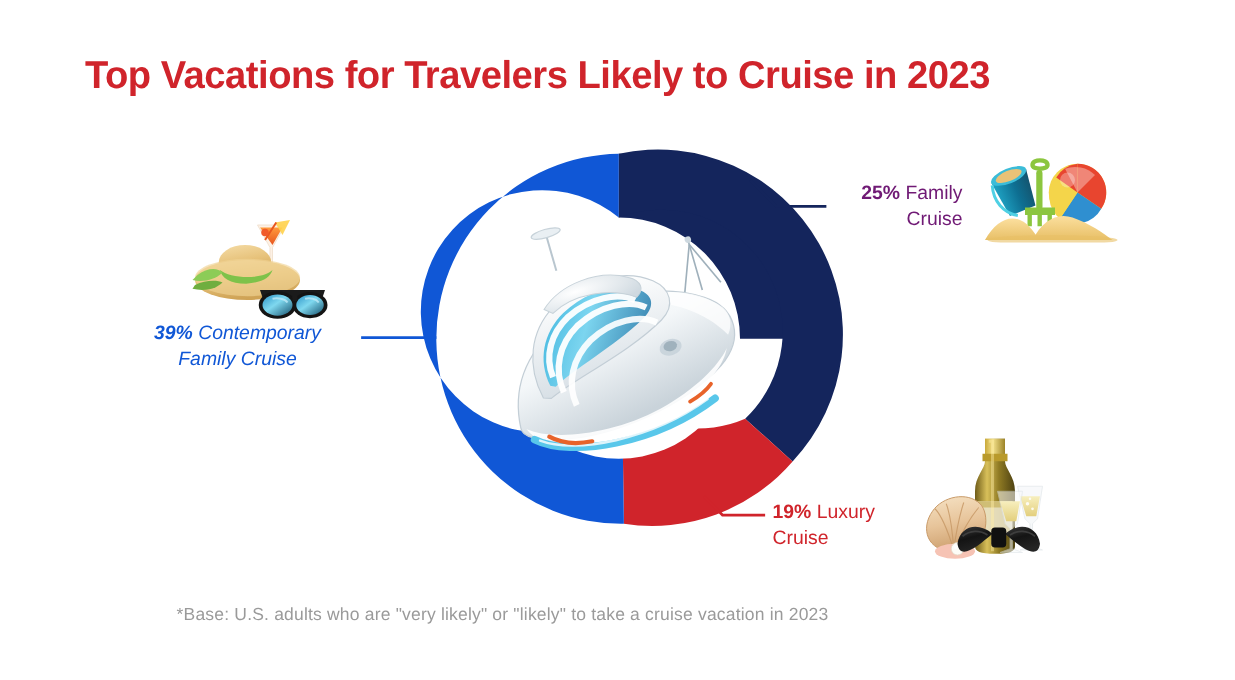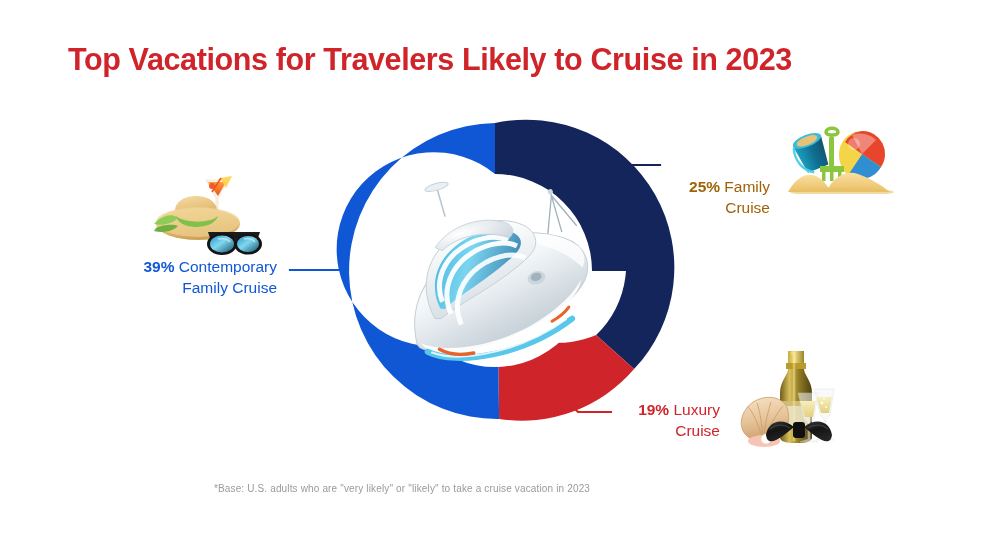--- a/index.html
+++ b/index.html
@@ -60,56 +60,55 @@
     font-weight: normal;
     white-space: nowrap;
   }
   .callout .pct {
     font-weight: bold;
   }
   #label-family {
     left: 666px;
     top: 144px;
     text-align: right;
-    color: #a16207;
+    color: #701a75;
     width: 104px;
-    margin-top: 32px;
   }
   #label-contemporary {
     left: 103px;
     top: 256px;
-    text-align: right;
+    text-align: center;
     color: #1057d6;
     width: 174px;
+    font-style: italic;
   }
   #label-luxury {
     left: 618px;
     top: 399px;
-    text-align: right;
     color: #d0242b;
     width: 102px;
   }
 
   
   .deco {
     position: absolute;
     pointer-events: none;
   }
   #deco-hat   { left: 148px; top: 176px; width: 118px; height: 86px; }
   #deco-beach { left: 786px; top: 126px; width: 112px; height: 68px; }
   #deco-champ { left: 738px; top: 345px; width: 124px; height: 108px; }
 
   
   #footnote {
     position: absolute;
     left: 0;
     top: 483px;
     width: 804px;
     text-align: center;
-    font-size: 10px;
+    font-size: 14px;
     color: #9a9a9a;
     letter-spacing: 0.15px;
   }
 </style>
 </head>
 <body>
 
 <div id="infographic">
 
   <div id="title">Top Vacations for Travelers Likely to Cruise in 2023</div>

